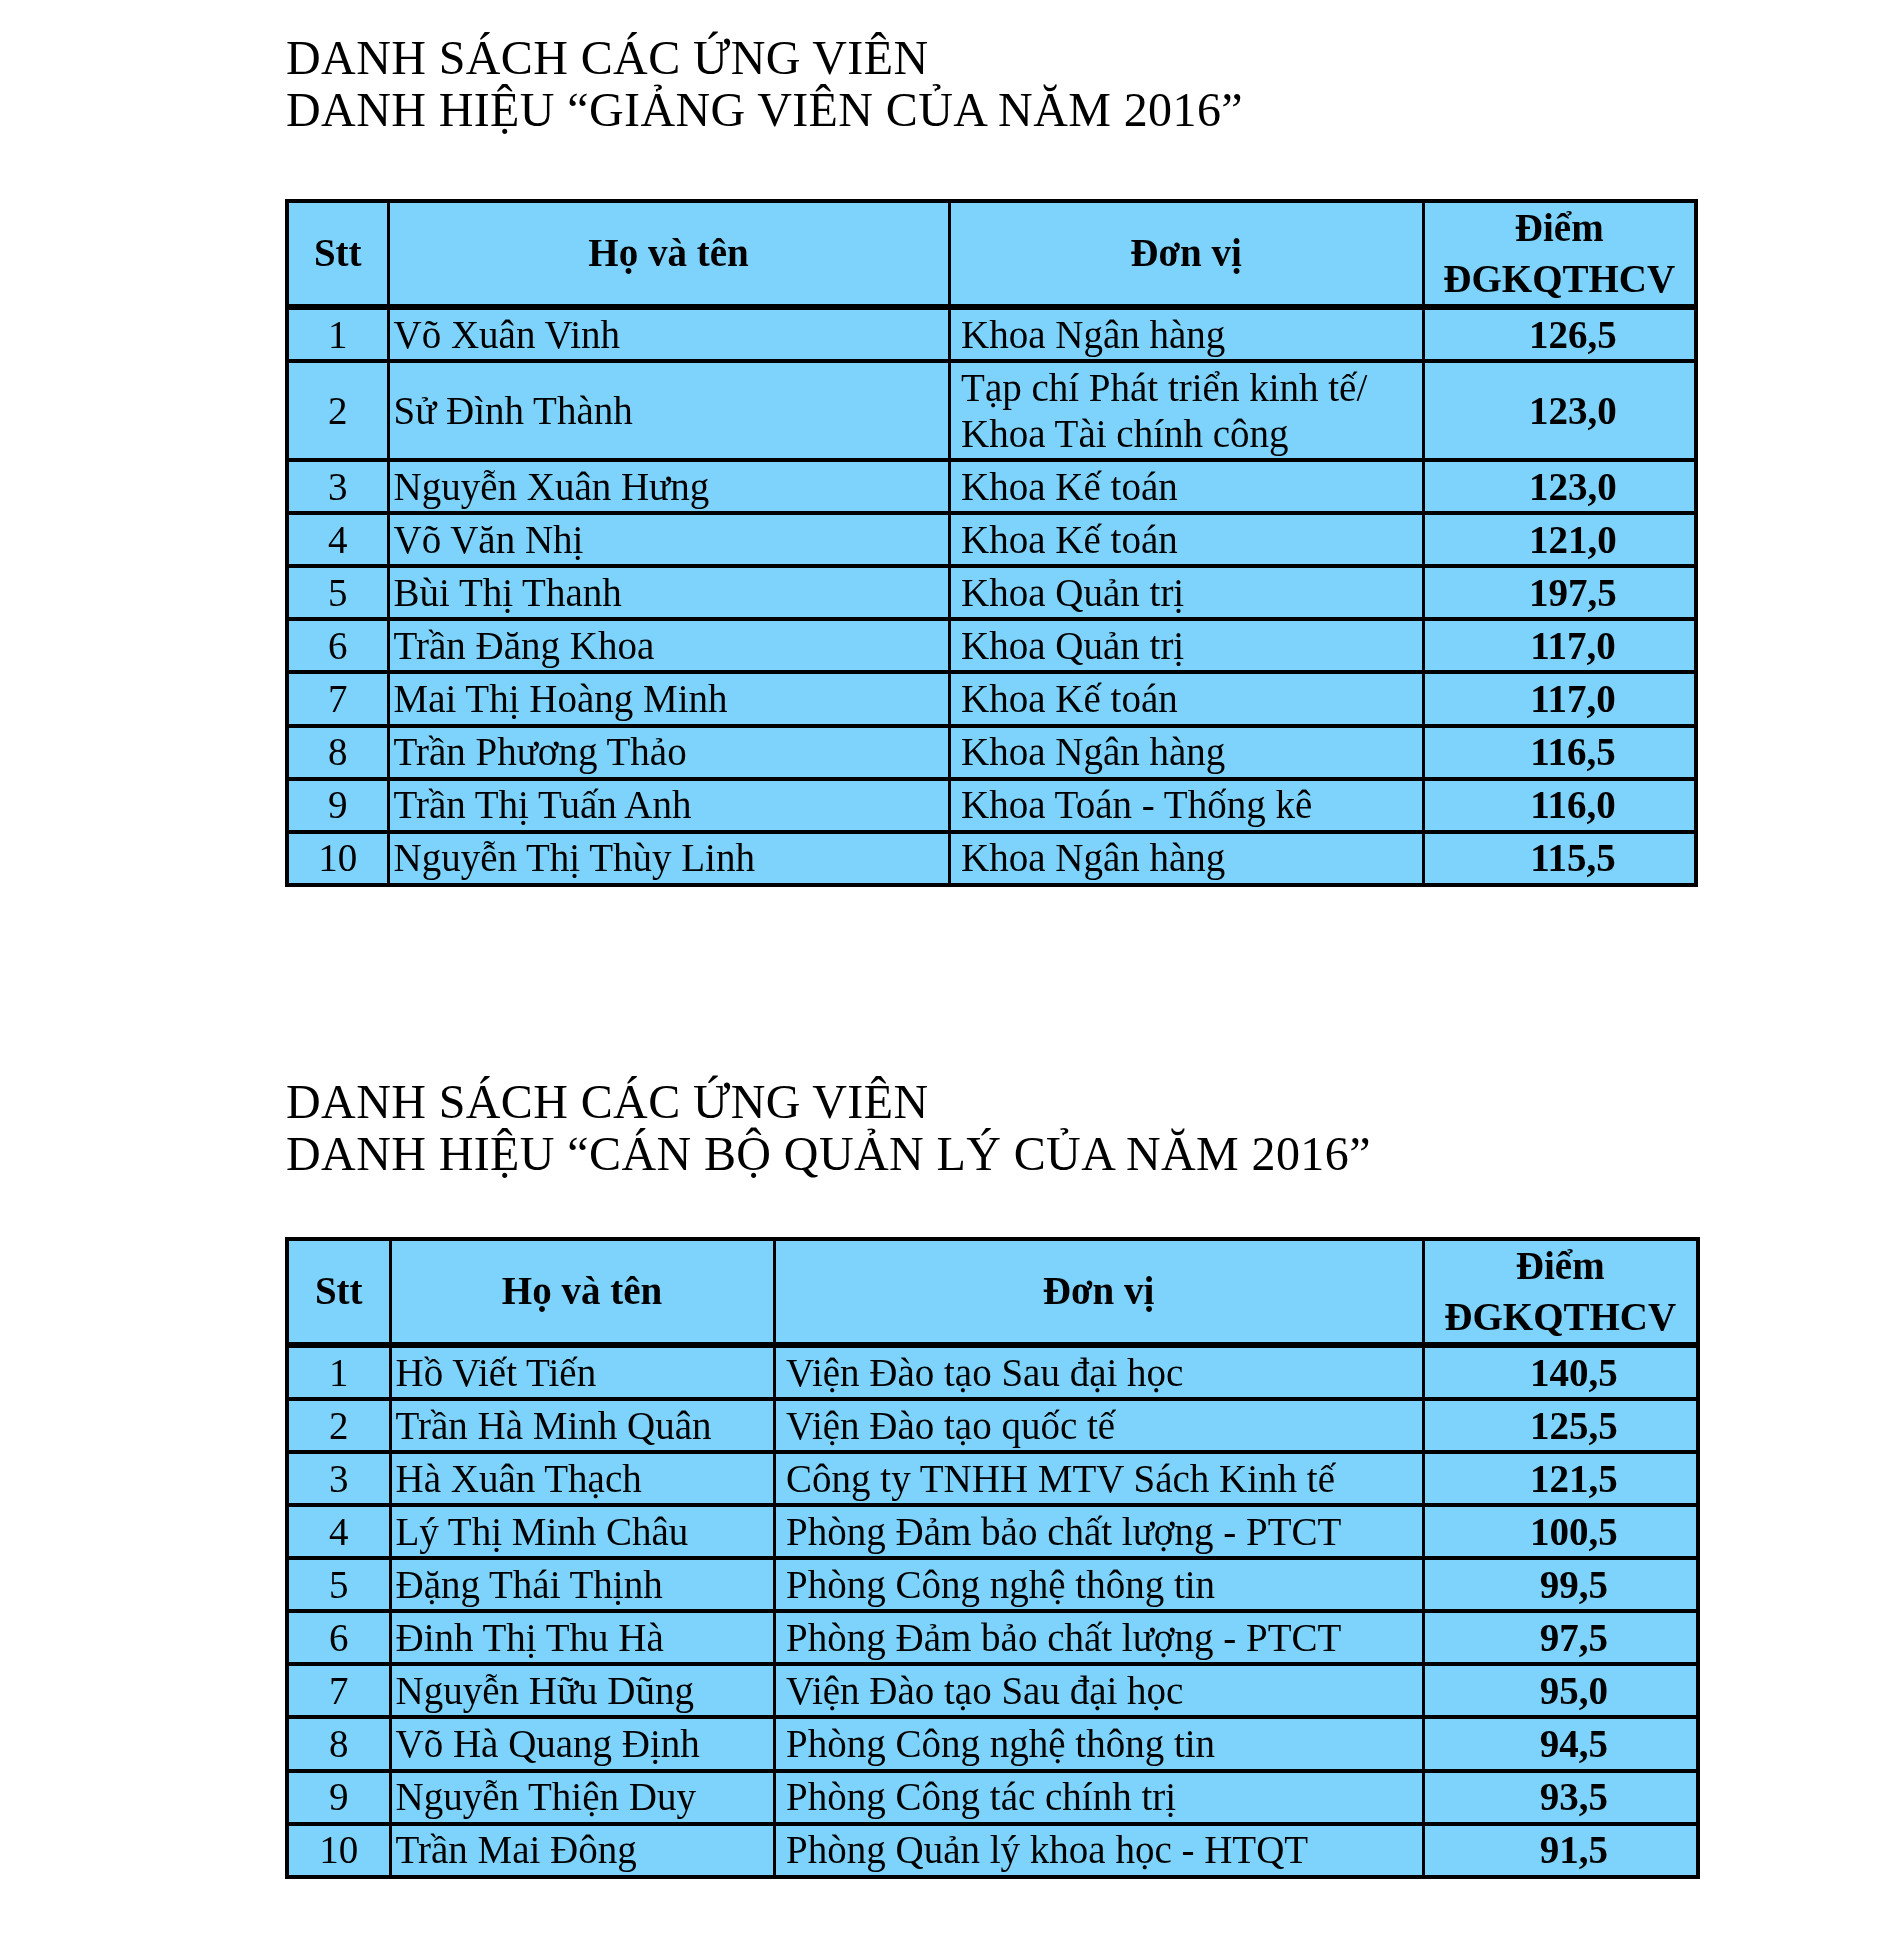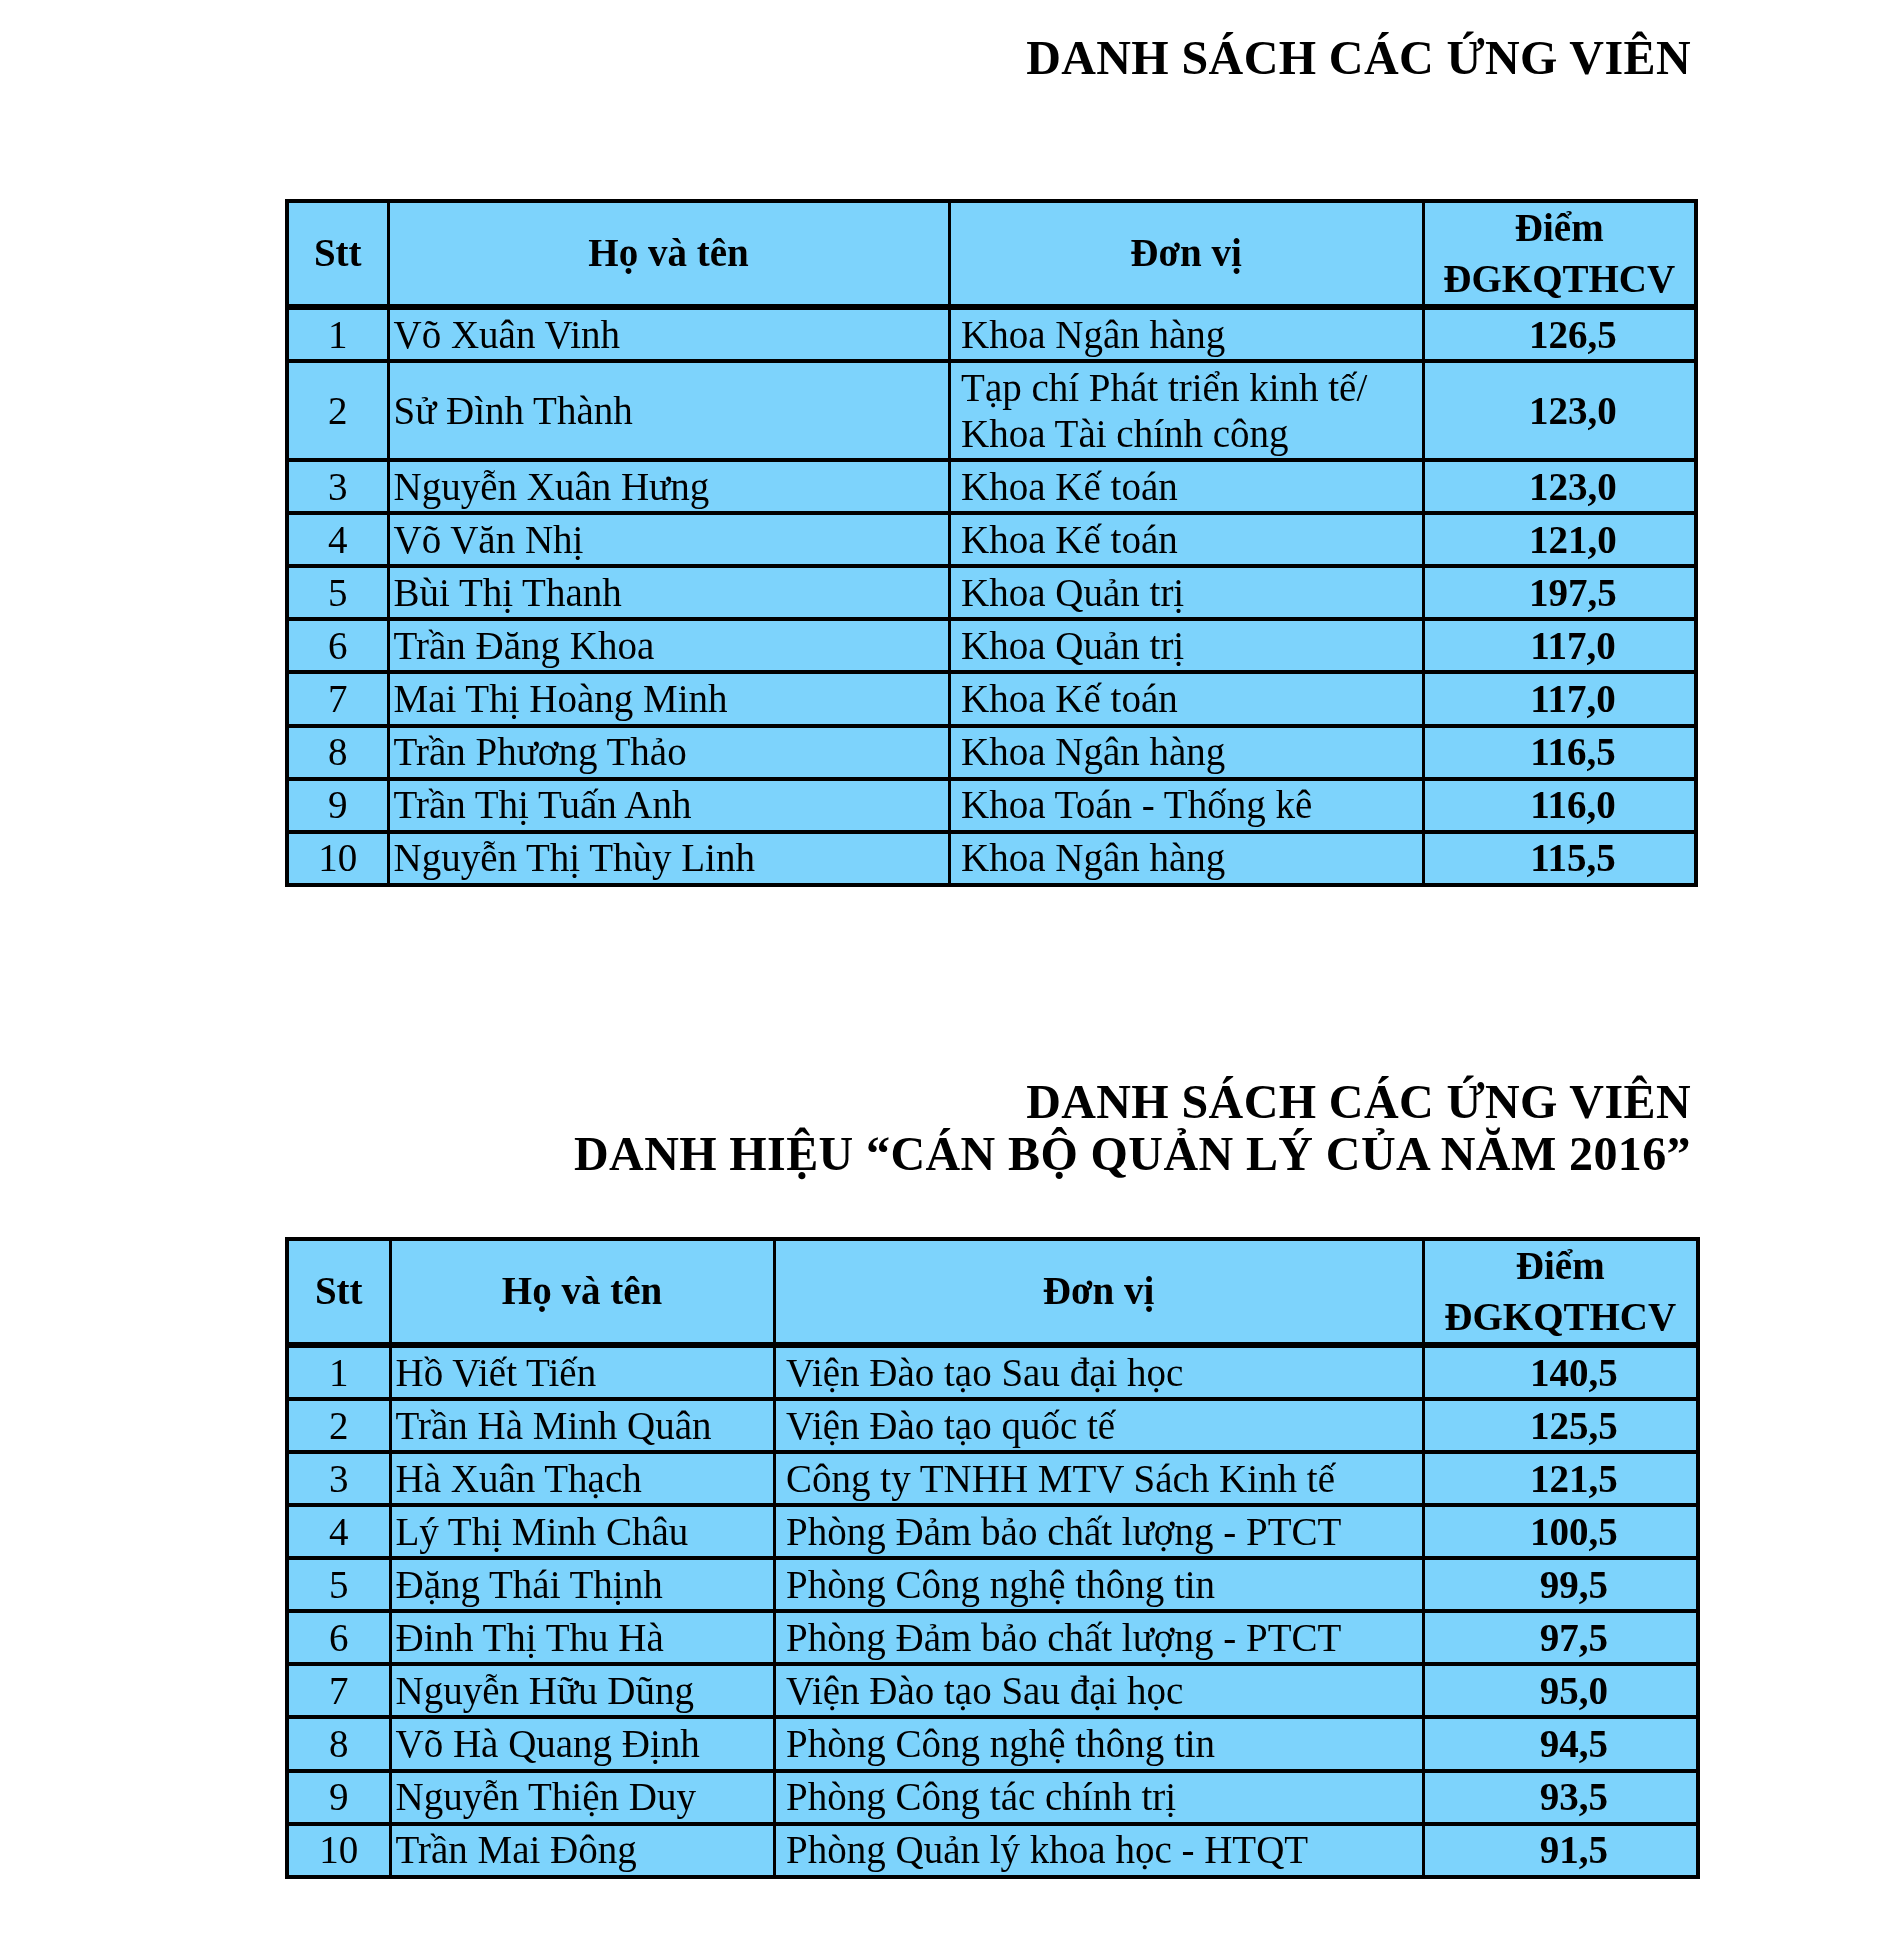--- a/index.html
+++ b/index.html
@@ -9,24 +9,24 @@
   }
   body {
     width: 1881px;
     height: 1955px;
     position: relative;
     color: #000000;
     font-family: "Liberation Serif", "DejaVu Serif", serif;
   }
   .doc-title {
     position: absolute;
-    left: 280px;
+    left: 286px;
     width: 1411px;
-    text-align: right;
-    font-weight: bold;
+    text-align: left;
+    font-weight: normal;
     font-size: 48px;
     line-height: 1.08;
     letter-spacing: 0.4px;
   }
   #title-1 { top: 32px; }
   #title-2 { top: 1076px; }
 
   table.list-table {
     position: absolute;
     left: 285px;
@@ -78,20 +78,21 @@
   td.col-stt  { text-align: center; }
   td.col-name { text-align: left; padding-left: 4px; }
   td.col-unit { text-align: left; padding-left: 10.6px; white-space: pre-line; }
   td.col-score { text-align: center; font-weight: bold; padding-left: 32px; }
 </style>
 </head>
 <body>
 
 <div class="doc-title" id="title-1">
   <div>DANH SÁCH CÁC ỨNG VIÊN</div>
+  <div>DANH HIỆU “GIẢNG VIÊN CỦA NĂM 2016”</div>
 </div>
 
 <table class="list-table" id="table-1">
   <colgroup>
     <col class="c-stt">
       <col class="c-name">
       <col class="c-unit">
       <col class="c-score">
   </colgroup>
   <thead>

